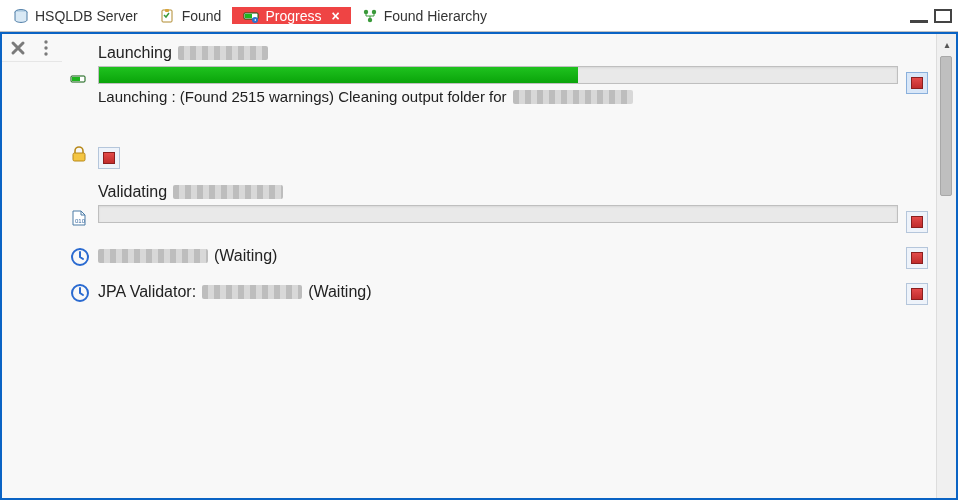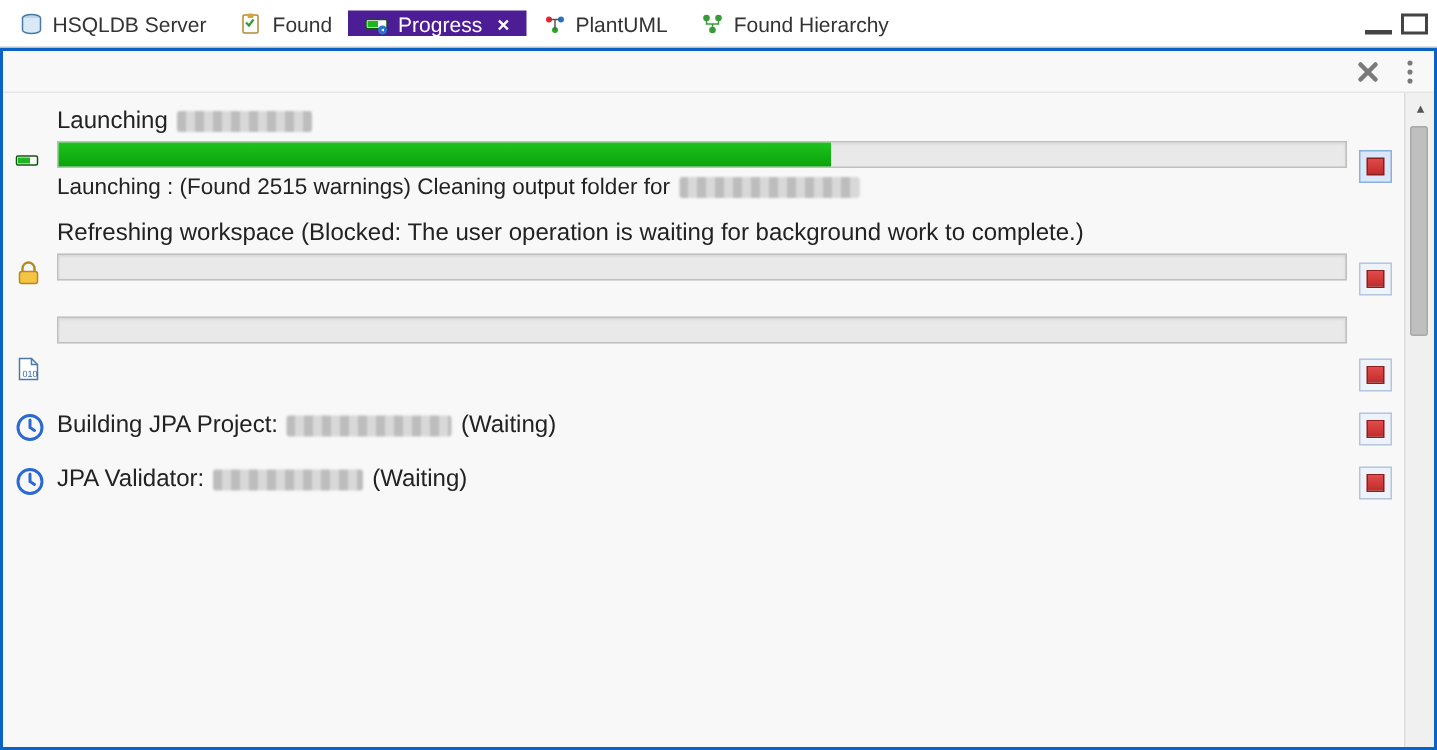--- a/index.html
+++ b/index.html
@@ -27,21 +27,21 @@
     align-items: center;
     gap: 6px;
     padding: 0 10px;
     height: 17px;
     cursor: pointer;
     color: #333;
     border: 1px solid transparent;
     white-space: nowrap;
   }
   .tab.active {
-    background: #4c1d95;
+    background: #ef4444;
     color: #fff;
   }
   .tab-icon {
     width: 16px;
     height: 16px;
     display: inline-flex;
     align-items: center;
     justify-content: center;
   }
   .close-x {
@@ -67,21 +67,20 @@
 
   .panel {
     position: absolute;
     top: 32px;
     left: 0;
     right: 0;
     bottom: 0;
     border: 2px solid #0a63c4;
     background: #f8f8f8;
     display: flex;
-    flex-direction: column;
   }
   .toolbar {
     display: flex;
     justify-content: flex-end;
     align-items: center;
     height: 28px;
     padding: 0 6px;
     gap: 8px;
     background: #f8f8f8;
     border-bottom: 1px solid #e6e6e6;
@@ -242,31 +241,20 @@
           <circle cx="12" cy="12" r="3" fill="#2a74d0"></circle>
           <path d="M11 12l2-1v2z" fill="#fff"></path>
         </svg>
     </span>
     <span>Progress</span>
     <span class="close-x">×</span>
   </div>
   <div class="tab">
     <span class="tab-icon">
       <svg width="16" height="16" viewBox="0 0 16 16">
-          <circle cx="4" cy="5" r="2" fill="#e23"></circle>
-          <circle cx="12" cy="5" r="2" fill="#27c"></circle>
-          <circle cx="8" cy="12" r="2" fill="#2a2"></circle>
-          <path d="M4 5L12 5M8 5v7" stroke="#555" stroke-width="1"></path>
-        </svg>
-    </span>
-    <span>PlantUML</span>
-  </div>
-  <div class="tab">
-    <span class="tab-icon">
-      <svg width="16" height="16" viewBox="0 0 16 16">
           <circle cx="4" cy="4" r="2.2" fill="#3a9a3a"></circle>
           <circle cx="12" cy="4" r="2.2" fill="#3a9a3a"></circle>
           <circle cx="8" cy="12" r="2.2" fill="#3a9a3a"></circle>
           <path d="M4 6v2h8V6M8 8v2" stroke="#3a9a3a" fill="none"></path>
         </svg>
     </span>
     <span>Found Hierarchy</span>
   </div>
   <div class="winctrls">
     <span class="wc min"></span>
@@ -312,55 +300,50 @@
           </div>
           <div class="stop-btn first">
             <div class="stop-sq"></div>
           </div>
         </div>
         <div class="item">
           <div class="item-icon"><svg width="18" height="18" viewBox="0 0 18 18">
               <rect x="3" y="8" width="12" height="8" rx="1.5" fill="#f4c542" stroke="#b8891a"></rect>
               <path d="M5 8V6a4 4 0 0 1 8 0v2" fill="none" stroke="#b8891a" stroke-width="1.6"></path>
             </svg></div>
-          <div class="item-main">
-            <div class="item-title">
-              <span>Refreshing workspace (Blocked: The user operation is waiting for background work to complete.)</span>
-            </div>
-            <div class="progress">
-              <div class="progress-fill" style="width: 0%;"></div>
-            </div>
-          </div>
           <div class="stop-btn">
             <div class="stop-sq"></div>
           </div>
         </div>
         <div class="item">
           <div class="item-icon"><svg width="18" height="18" viewBox="0 0 18 18">
               <path d="M3 2h8l4 4v10H3z" fill="#fff" stroke="#4a7aa5"></path>
               <path d="M11 2v4h4" fill="none" stroke="#4a7aa5"></path>
               <text x="5" y="14" font-size="6" fill="#3a6aa0">010</text>
             </svg></div>
           <div class="item-main">
+            <div class="item-title">
+              <span>Validating </span>
+              <span class="blur" style="width: 110px;"></span>
+            </div>
             <div class="progress">
               <div class="progress-fill" style="width: 0%;"></div>
             </div>
           </div>
           <div class="stop-btn">
             <div class="stop-sq"></div>
           </div>
         </div>
         <div class="item compact">
           <div class="item-icon"><svg width="20" height="20" viewBox="0 0 20 20">
               <circle cx="10" cy="10" r="8" fill="none" stroke="#2a6ad0" stroke-width="2"></circle>
               <path d="M10 5v5l3 2" stroke="#2a6ad0" stroke-width="2" fill="none" stroke-linecap="round"></path>
             </svg></div>
           <div class="item-main">
             <div class="item-title">
-              <span>Building JPA Project: </span>
               <span class="blur" style="width: 110px;"></span>
               <span> (Waiting)</span>
             </div>
           </div>
           <div class="stop-btn">
             <div class="stop-sq"></div>
           </div>
         </div>
         <div class="item compact">
           <div class="item-icon"><svg width="20" height="20" viewBox="0 0 20 20">

